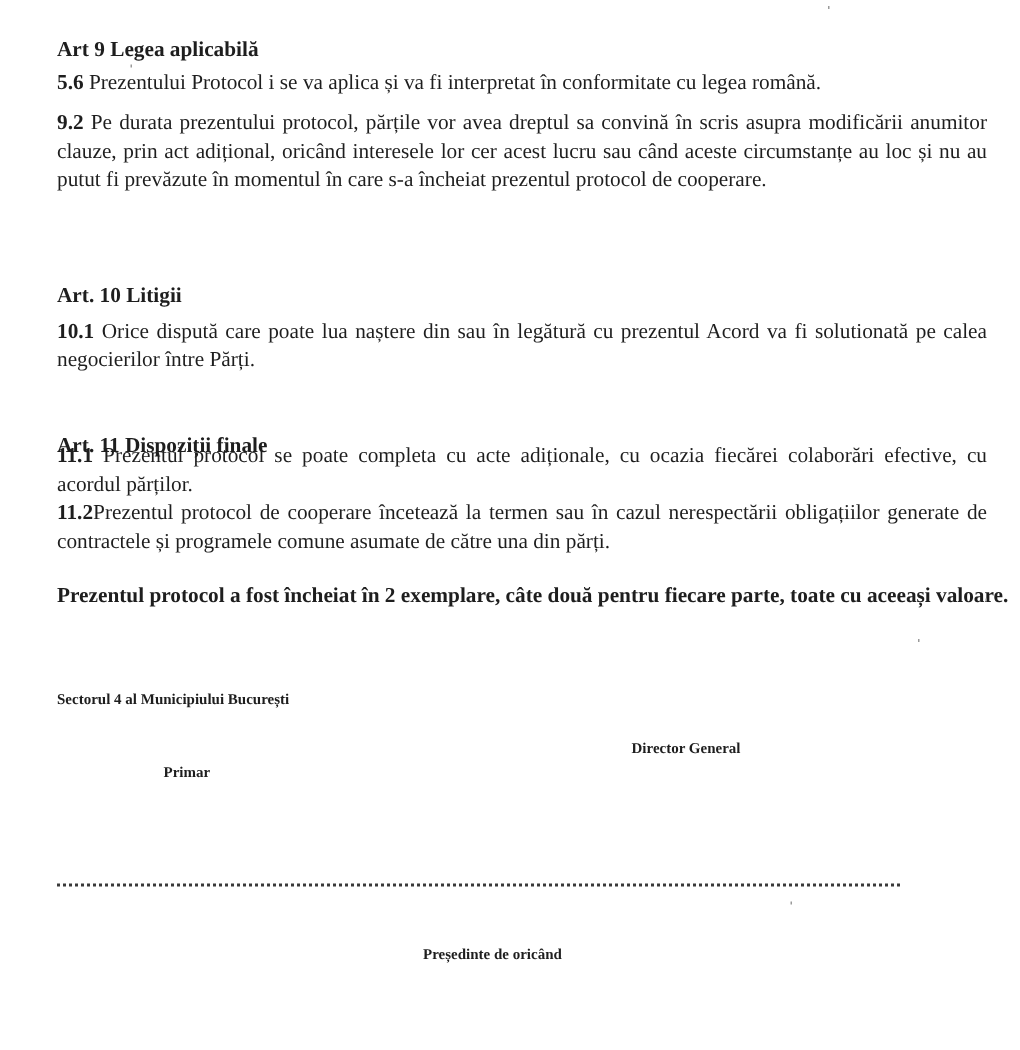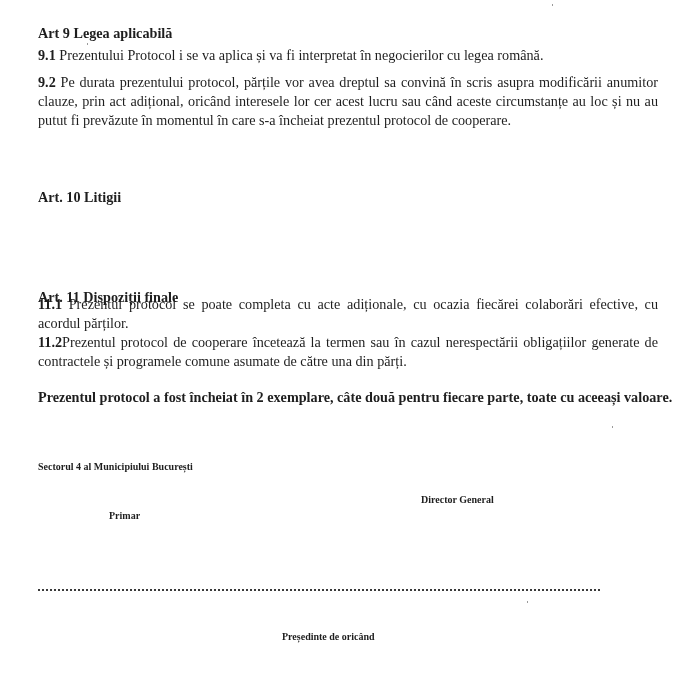--- a/index.html
+++ b/index.html
@@ -70,29 +70,32 @@
     }
   </style>
 </head>
 <body>
 
 <div class="page">
 
   <div class="heading" style="top:24px;">Art 9 Legea aplicabilă</div>
 
   <div class="blk oneline" style="top:46px;">
-    <span class="num">9.1</span><span> Prezentului Protocol i se va aplica și va fi interpretat în negocierilor cu legea română.</span>
+    <span class="num">5.6</span><span> Prezentului Protocol i se va aplica și va fi interpretat în conformitate cu legea română.</span>
   </div>
 
   <div class="blk lastline-left" style="top:73px;">
     <span class="num">9.2</span><span> Pe durata prezentului protocol, părțile vor avea dreptul sa convină în scris asupra modificării anumitor clauze, prin act adițional, oricând interesele lor cer acest lucru sau când aceste circumstanțe au loc și nu au putut fi prevăzute în momentul în care s-a încheiat prezentul protocol de cooperare.</span>
   </div>
 
   <div class="heading" style="top:188px;">Art. 10 Litigii</div>
 
+  <div class="blk lastline-left" style="top:212px;">
+    <span class="num">10.1</span><span> Orice dispută care poate lua naștere din sau în legătură cu prezentul Acord va fi solutionată pe calea negocierilor între Părți.</span>
+  </div>
 
   <div class="heading" style="top:288px;">Art. 11 Dispoziții finale</div>
 
   <div class="blk lastline-left" style="top:295px;">
     <span class="num">11.1</span><span> Prezentul protocol se poate completa cu acte adiționale, cu ocazia fiecărei colaborări efective, cu acordul părților.</span>
   </div>
 
   <div class="blk lastline-left" style="top:333px;">
     <span class="num">11.2</span><span>Prezentul protocol de cooperare încetează la termen sau în cazul nerespectării obligațiilor generate de contractele și programele comune asumate de către una din părți.</span>
   </div>

